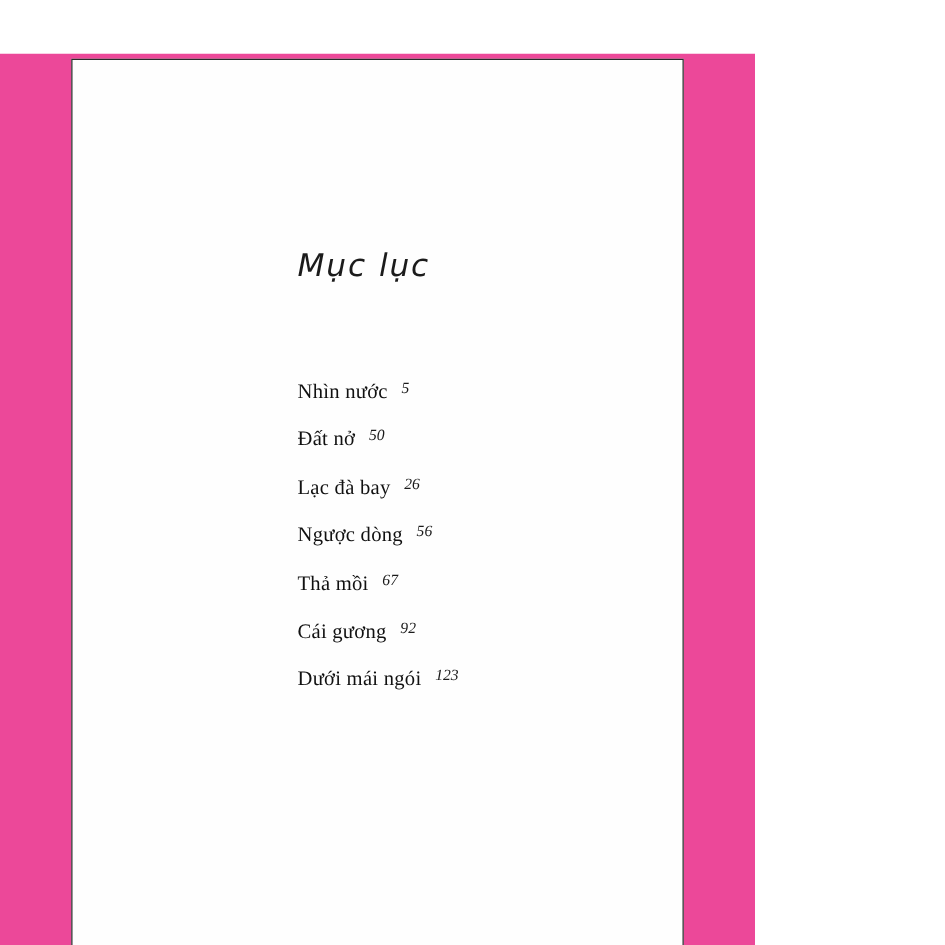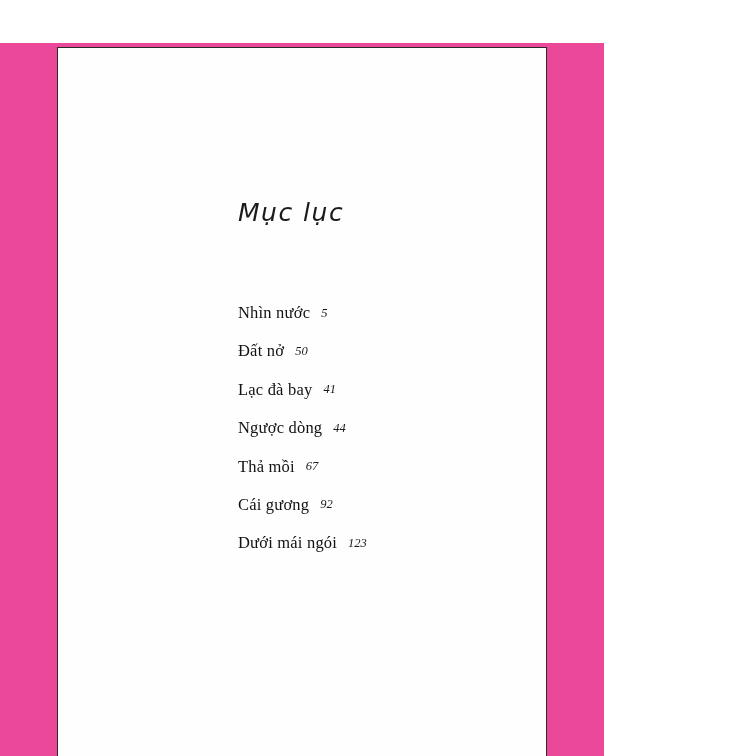--- a/index.html
+++ b/index.html
@@ -47,21 +47,21 @@
     position: absolute;
     left: 180px;
     top: 255px;
     width: 290px;
     margin: 0;
     padding: 0;
     list-style: none;
   }
   .toc-item {
     display: flex;
-    align-items: center;
+    align-items: flex-start;
     margin-bottom: 18.4px;
     white-space: nowrap;
   }
   .toc-label {
     font-family: "Liberation Serif", serif;
     font-size: 16.5px;
     color: #111111;
     letter-spacing: 0.2px;
   }
   .toc-page {
@@ -84,25 +84,25 @@
       <li class="toc-item">
         <span class="toc-label">Nhìn nước</span>
         <span class="toc-page">5</span>
       </li>
       <li class="toc-item">
         <span class="toc-label">Đất nở</span>
         <span class="toc-page">50</span>
       </li>
       <li class="toc-item">
         <span class="toc-label">Lạc đà bay</span>
-        <span class="toc-page">41</span>
+        <span class="toc-page">26</span>
       </li>
       <li class="toc-item">
         <span class="toc-label">Ngược dòng</span>
-        <span class="toc-page">44</span>
+        <span class="toc-page">56</span>
       </li>
       <li class="toc-item">
         <span class="toc-label">Thả mồi</span>
         <span class="toc-page">67</span>
       </li>
       <li class="toc-item">
         <span class="toc-label">Cái gương</span>
         <span class="toc-page">92</span>
       </li>
       <li class="toc-item">

